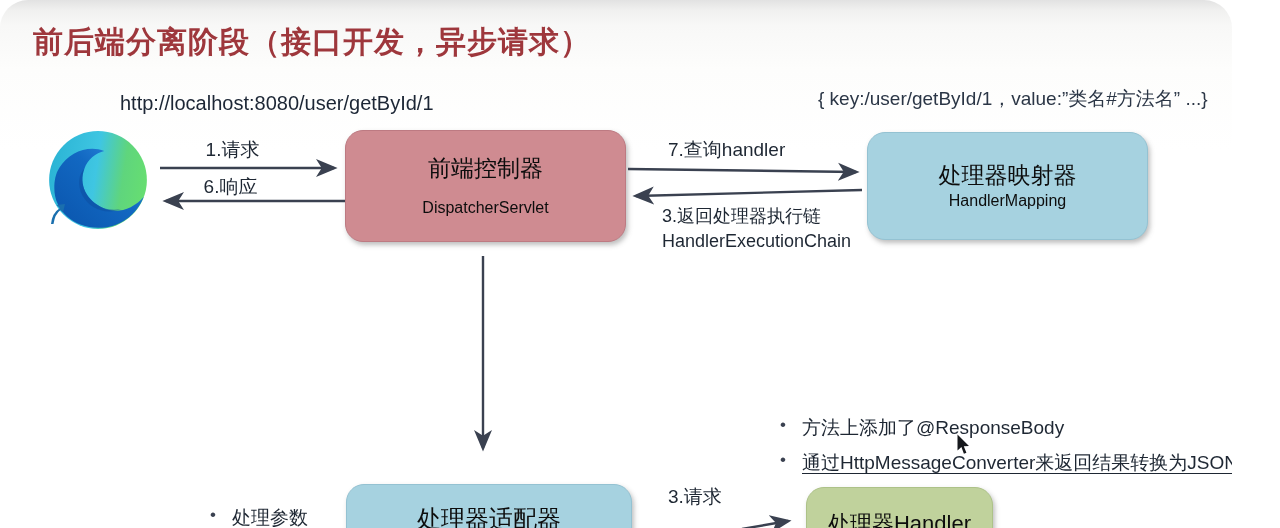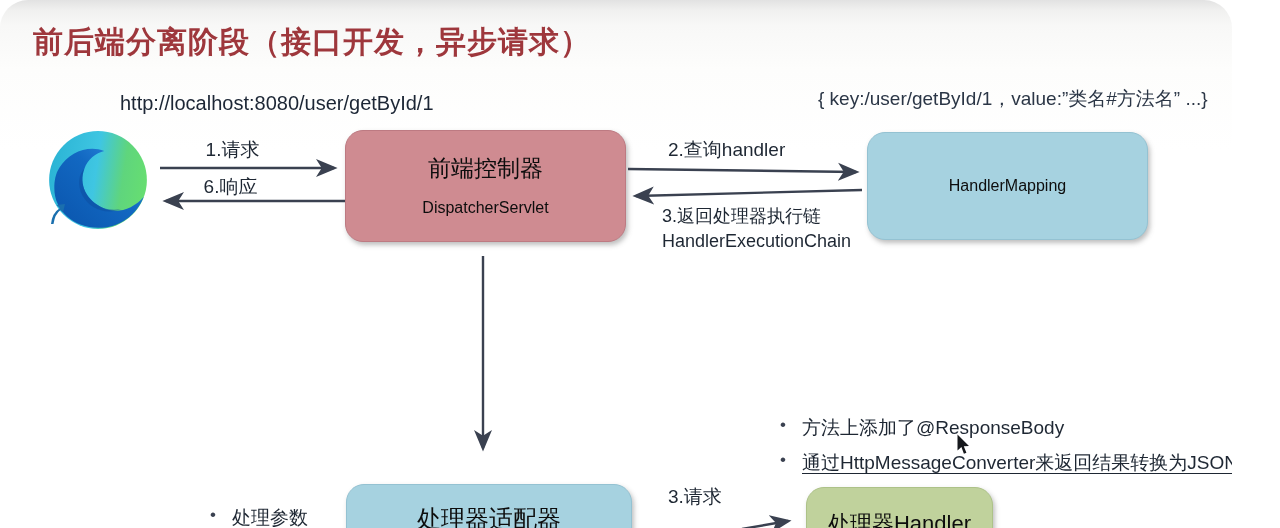--- a/index.html
+++ b/index.html
@@ -71,20 +71,21 @@
       <path d="M3 21 Q4 10 12 5 L8.5 2 L17 1 L15 9.5 L12.5 7 Q7 11 5.5 21 Z" fill="#1a6fae"></path>
     </svg>
   </div>
 
   <div class="node node-pink" style="left:345px;top:130px;width:281px;height:112px;">
     <div class="t1">前端控制器</div>
     <div class="t2">DispatcherServlet</div>
   </div>
 
   <div class="node node-blue" style="left:867px;top:132px;width:281px;height:108px;">
+    <div class="t1">处理器映射器</div>
     <div class="t2">HandlerMapping</div>
   </div>
 
   <div class="node node-blue-cut" style="left:346px;top:484px;width:286px;height:120px;">
     <div class="t1" style="font-size:24px;">处理器适配器</div>
   </div>
 
   <div class="node node-green-cut" style="left:806px;top:487px;width:187px;height:110px;">
     <div class="t1" style="font-size:22px;">处理器Handler</div>
   </div>
@@ -100,21 +101,21 @@
       <path d="M345,201 H166" marker-end="url(#arr)"></path>
       <path d="M628,169 L856,172" marker-end="url(#arr)"></path>
       <path d="M862,190 L636,196" marker-end="url(#arr)"></path>
       <path d="M483,256 V448" marker-end="url(#arr)"></path>
       <path d="M742,529 L788,521" marker-end="url(#arr)"></path>
     </g>
   </svg>
 
   <div class="edge-label center" style="left:190px;top:137px;width:85px;text-align:center;">1.请求</div>
   <div class="edge-label center" style="left:188px;top:174px;width:85px;">6.响应</div>
-  <div class="edge-label" style="left:668px;top:137px;">2.查询handler</div>
+  <div class="edge-label" style="left:668px;top:137px;">7.查询handler</div>
   <div class="edge-label" style="left:662px;top:204px;font-size:18px;">3.返回处理器执行链</div>
   <div class="edge-label" style="left:662px;top:231px;font-size:18px;text-align:right;">HandlerExecutionChain</div>
   <div class="edge-label" style="left:668px;top:484px;">3.请求</div>
 
   <div class="bullet-row" style="left:210px;top:505px;">
     <span class="bullet-dot">•</span>
     <span>处理参数</span>
   </div>
 
   <div class="bullet-row" style="left:780px;top:415px;">

